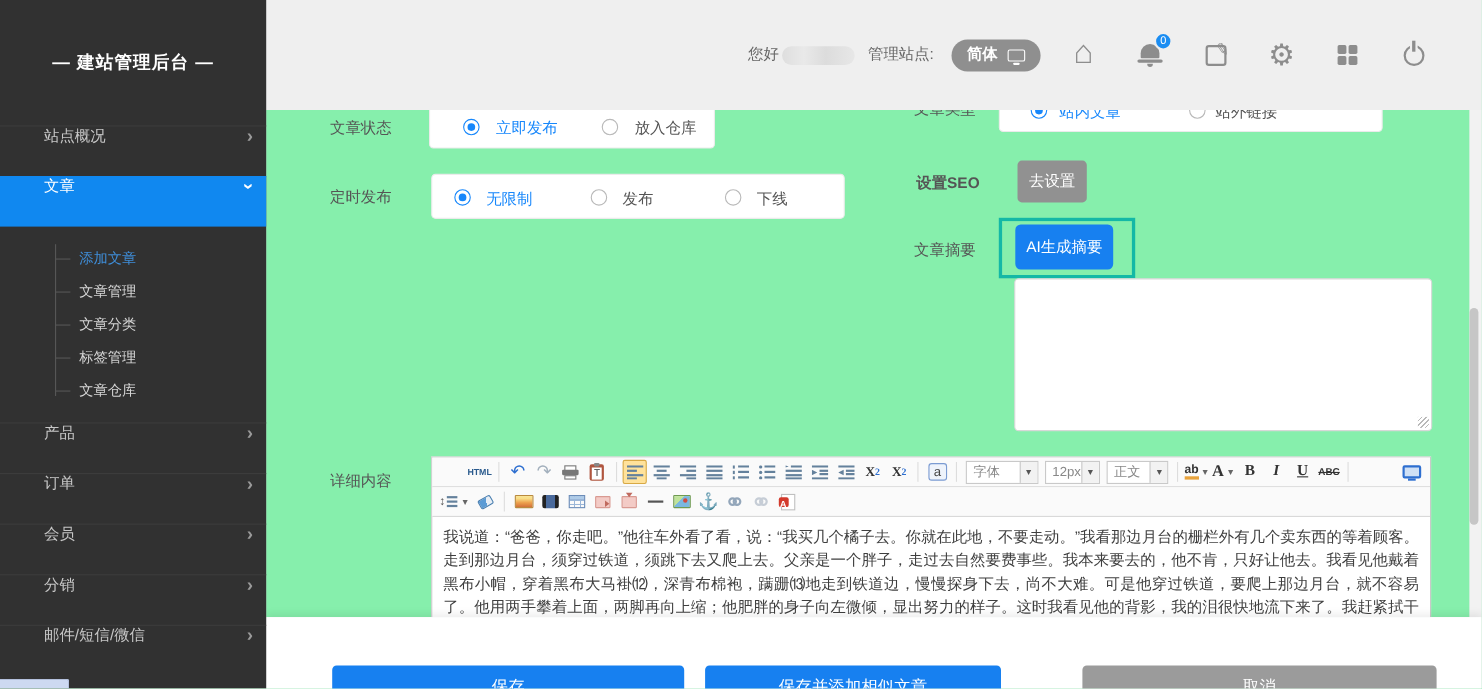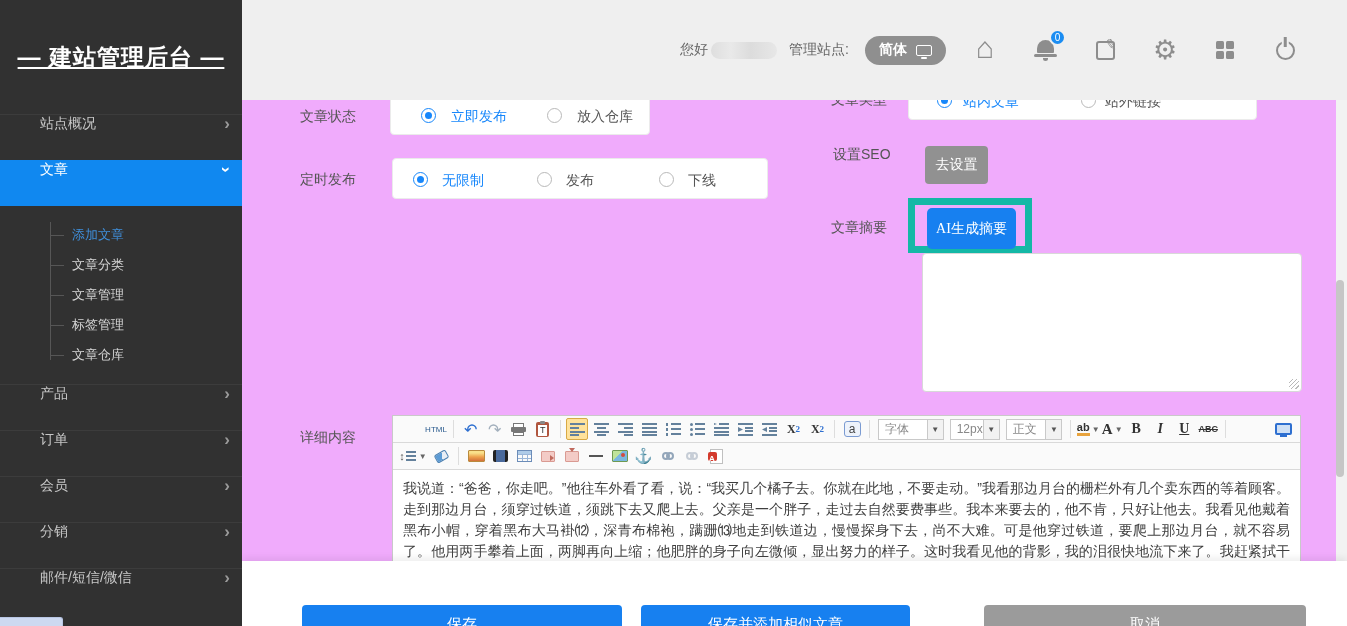--- a/index.html
+++ b/index.html
@@ -4,21 +4,21 @@
 <style>
   * { margin:0; padding:0; box-sizing:border-box; }
   html,body { width:1347px; height:626px; }
   body {
     position:relative; overflow:hidden; background:#eef0f1;
     font-family:"Liberation Sans", sans-serif; color:#555;
   }
   
   .sidebar { position:absolute; left:0; top:0; width:242px; height:626px; background:#313131; z-index:6; }
   .logo { height:114px; display:flex; align-items:center; justify-content:center;
-          color:#fff; font-size:23px; font-weight:bold; letter-spacing:1px;text-decoration:underline; }
+          color:#fff; font-size:16px; font-weight:bold; letter-spacing:1px; }
   .menu-item { height:46px; display:flex; align-items:flex-start; justify-content:space-between;
           padding:0 12px 0 40px; color:#c7c7c7; font-size:14px; border-top:1px solid #3c3c3c; cursor:pointer; }
   .menu-item .chev { color:#9a9a9a; font-size:17px; line-height:1; font-weight:bold; }
   .menu-item.active { background:#1088f0; color:#fff; border-top-color:#1088f0; }
   .menu-item.active .chev { color:#fff; transform:rotate(90deg); }
   .submenu { position:relative; padding:14px 0 14px; }
   .submenu::before { content:""; position:absolute; left:50px; top:16px; bottom:24px; width:1px; background:#565656; }
   .submenu-item { position:relative; height:30px; line-height:30px; padding-left:72px;
           color:#d6d6d6; font-size:13px; cursor:pointer; }
   .submenu-item::before { content:""; position:absolute; left:50px; top:15px; width:14px; height:1px; background:#565656; }
@@ -49,45 +49,45 @@
           display:flex; align-items:center; justify-content:center; }
   .edit-box { width:19px; height:19px; border:2px solid #8d8d8d; border-radius:3px; position:relative; }
   .edit-box .pen { position:absolute; right:-5px; top:-7px; font-size:15px; color:#8d8d8d; transform:rotate(10deg); }
   .gear-glyph { font-size:27px; line-height:1; }
   .grid4 { width:18px; height:18px; display:grid; grid-template-columns:8px 8px; grid-template-rows:8px 8px; gap:2px; }
   .grid4 i { background:#8d8d8d; border-radius:1.5px; }
   .power { width:19px; height:19px; border:2.5px solid #8d8d8d; border-radius:50%; position:relative; }
   .power::after { content:""; position:absolute; left:50%; top:-6px; transform:translateX(-50%);
           width:2.5px; height:10px; background:#8d8d8d; box-shadow:0 0 0 2px #efefef; }
   
-  .panel { position:absolute; left:242px; top:100px; width:1094px; height:461px; background:#f0abfc; overflow:hidden; z-index:2; }
+  .panel { position:absolute; left:242px; top:100px; width:1094px; height:461px; background:#86efac; overflow:hidden; z-index:2; }
   .abs { position:absolute; }
   .flabel { font-size:14px; color:#555; }
   .groupbox { border:1px solid #ebebeb; border-radius:4px; background:#fff; }
   .radio { width:15px; height:15px; border-radius:50%; border:1px solid #b9b9b9; background:#fff; display:inline-block; cursor:pointer; }
   .radio.sel { border-color:#1787fb; position:relative; }
   .radio.sel::after { content:""; position:absolute; inset:3px; background:#1787fb; border-radius:50%; }
   .ropt { font-size:14px; color:#555; }
   .ropt.sel { color:#1787fb; }
   .btn { display:flex; align-items:center; justify-content:center; color:#fff; font-size:14px; border-radius:4px; cursor:pointer; }
   .btn-gray { background:#919191; }
   .btn-blue { background:#1780f0; }
-  .red-outline { border:7px solid #14b8a6;font-family:Liberation Serif, serif; }
+  .red-outline { border:3px solid #14b8a6; }
   .summary-box { border:1px solid #d8d8d8; border-radius:4px; background:#fff; position:relative; cursor:text; }
   .summary-box::after { content:""; position:absolute; right:2px; bottom:2px; width:10px; height:10px;
           background:repeating-linear-gradient(315deg, transparent 0 2px, #b9b9b9 2px 3px); }
   
   .editor { position:absolute; left:150px; top:315px; width:909px; height:330px; border:1px solid #c9c9c9; background:#fff; }
   .toolbar { display:flex; align-items:center; background:#fafafa; border-bottom:1px solid #d9d9d9; height:27px; padding:0 4px; }
   .tbtn { height:22px; min-width:22px; display:flex; align-items:center; justify-content:center;
           border-radius:2px; color:#555; cursor:pointer; margin:0 1px; font-size:13px; }
   .tbtn.active { background:#ffe29b; border:1px solid #d8a945; }
   .tsep { width:1px; height:18px; background:#ddd; margin:0 5px; }
   .tsvg { fill:#64819c; }
-  .html-txt { font-size:8px; font-weight:normal; color:#2b5b8e; letter-spacing:0;margin-left:28px; }
+  .html-txt { font-size:8px; font-weight:bold; color:#2b5b8e; letter-spacing:0;margin-left:28px; }
   .undo-g { color:#2e6fd0; font-size:16px; }
   .redo-g { color:#a3b0bd; font-size:16px; }
   .printer { width:15px; height:13px; position:relative; }
   .printer::before { content:""; position:absolute; left:2px; right:2px; top:0; height:4px; background:#fff; border:1px solid #777; }
   .printer::after { content:""; position:absolute; left:0; right:0; top:4px; height:5px; background:#777; border-radius:1px; }
   .printer .tray { position:absolute; left:2px; right:2px; bottom:0; height:4px; background:#fff; border:1px solid #777; }
   .clipb { width:13px; height:15px; background:#b0563f; border-radius:2px; position:relative; }
   .clipb::before { content:"T"; position:absolute; left:2px; right:2px; top:3px; bottom:1px; background:#fff;
           font-size:9px; color:#333; text-align:center; line-height:10px; }
   .clipb::after { content:""; position:absolute; left:4px; top:-1px; width:5px; height:3px; background:#888; border-radius:1px; }
@@ -156,22 +156,22 @@
     <span class="chev">›</span>
   </div>
 
   <div class="menu-item active">
     <span>文章</span>
     <span class="chev">›</span>
   </div>
 
   <div class="submenu">
     <div class="submenu-item active">添加文章</div>
+    <div class="submenu-item">文章管理</div>
     <div class="submenu-item">文章分类</div>
-    <div class="submenu-item">文章管理</div>
     <div class="submenu-item">标签管理</div>
     <div class="submenu-item">文章仓库</div>
   </div>
 
   <div class="menu-item">
     <span>产品</span>
     <span class="chev">›</span>
   </div>
   <div class="menu-item">
     <span>订单</span>
@@ -258,21 +258,21 @@
   <span class="abs flabel" style="left:58px; top:71px;">定时发布</span>
   <div class="abs groupbox" style="left:150px; top:58px; width:376px; height:41px;">
     <span class="radio sel abs" style="left:20px; top:13px;"></span>
     <span class="ropt sel abs" style="left:49px; top:13px;">无限制</span>
     <span class="radio abs" style="left:144px; top:13px;"></span>
     <span class="ropt abs" style="left:173px; top:13px;">发布</span>
     <span class="radio abs" style="left:266px; top:13px;"></span>
     <span class="ropt abs" style="left:295px; top:13px;">下线</span>
   </div>
 
-  <span class="abs flabel" style="left:591px; top:46px;">设置SEO</span>
+  <span class="abs flabel" style="left:591px; top:58px;font-weight:bold;">设置SEO</span>
   <div class="abs btn btn-gray" style="left:683px; top:46px; width:63px; height:38px;">去设置</div>
 
   <span class="abs flabel" style="left:589px; top:119px;">文章摘要</span>
   <div class="abs red-outline" style="left:666px; top:98px; width:124px; height:55px;">
     <div class="btn btn-blue" style="position:absolute; left:12px; top:3px; width:89px; height:41px; border-radius:5px;">AI生成摘要</div>
   </div>
   <div class="abs summary-box" style="left:680px; top:153px; width:380px; height:139px;"></div>
 
   <span class="abs flabel" style="left:58px; top:329px;">详细内容</span>
 

